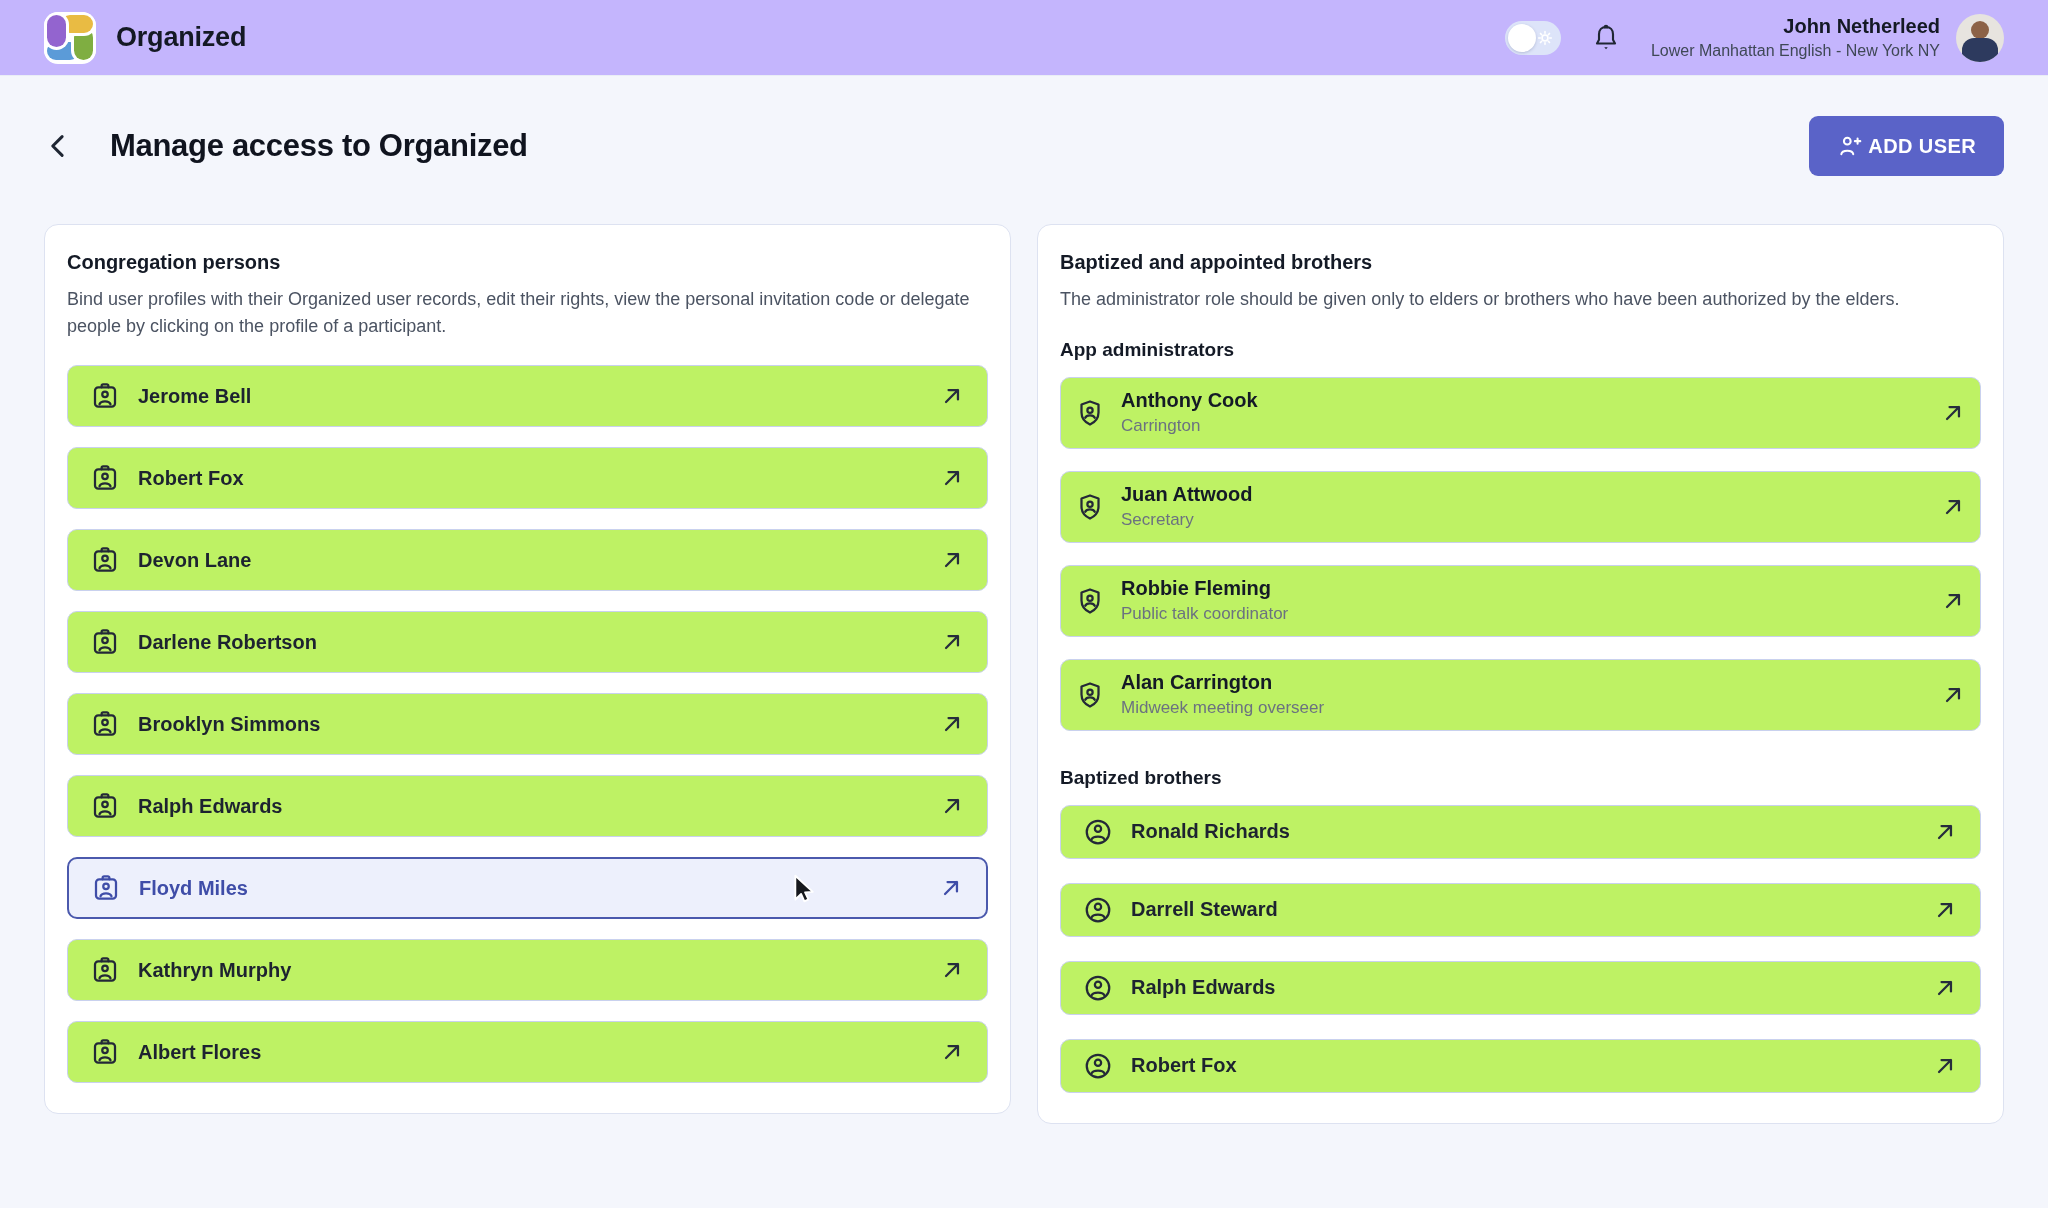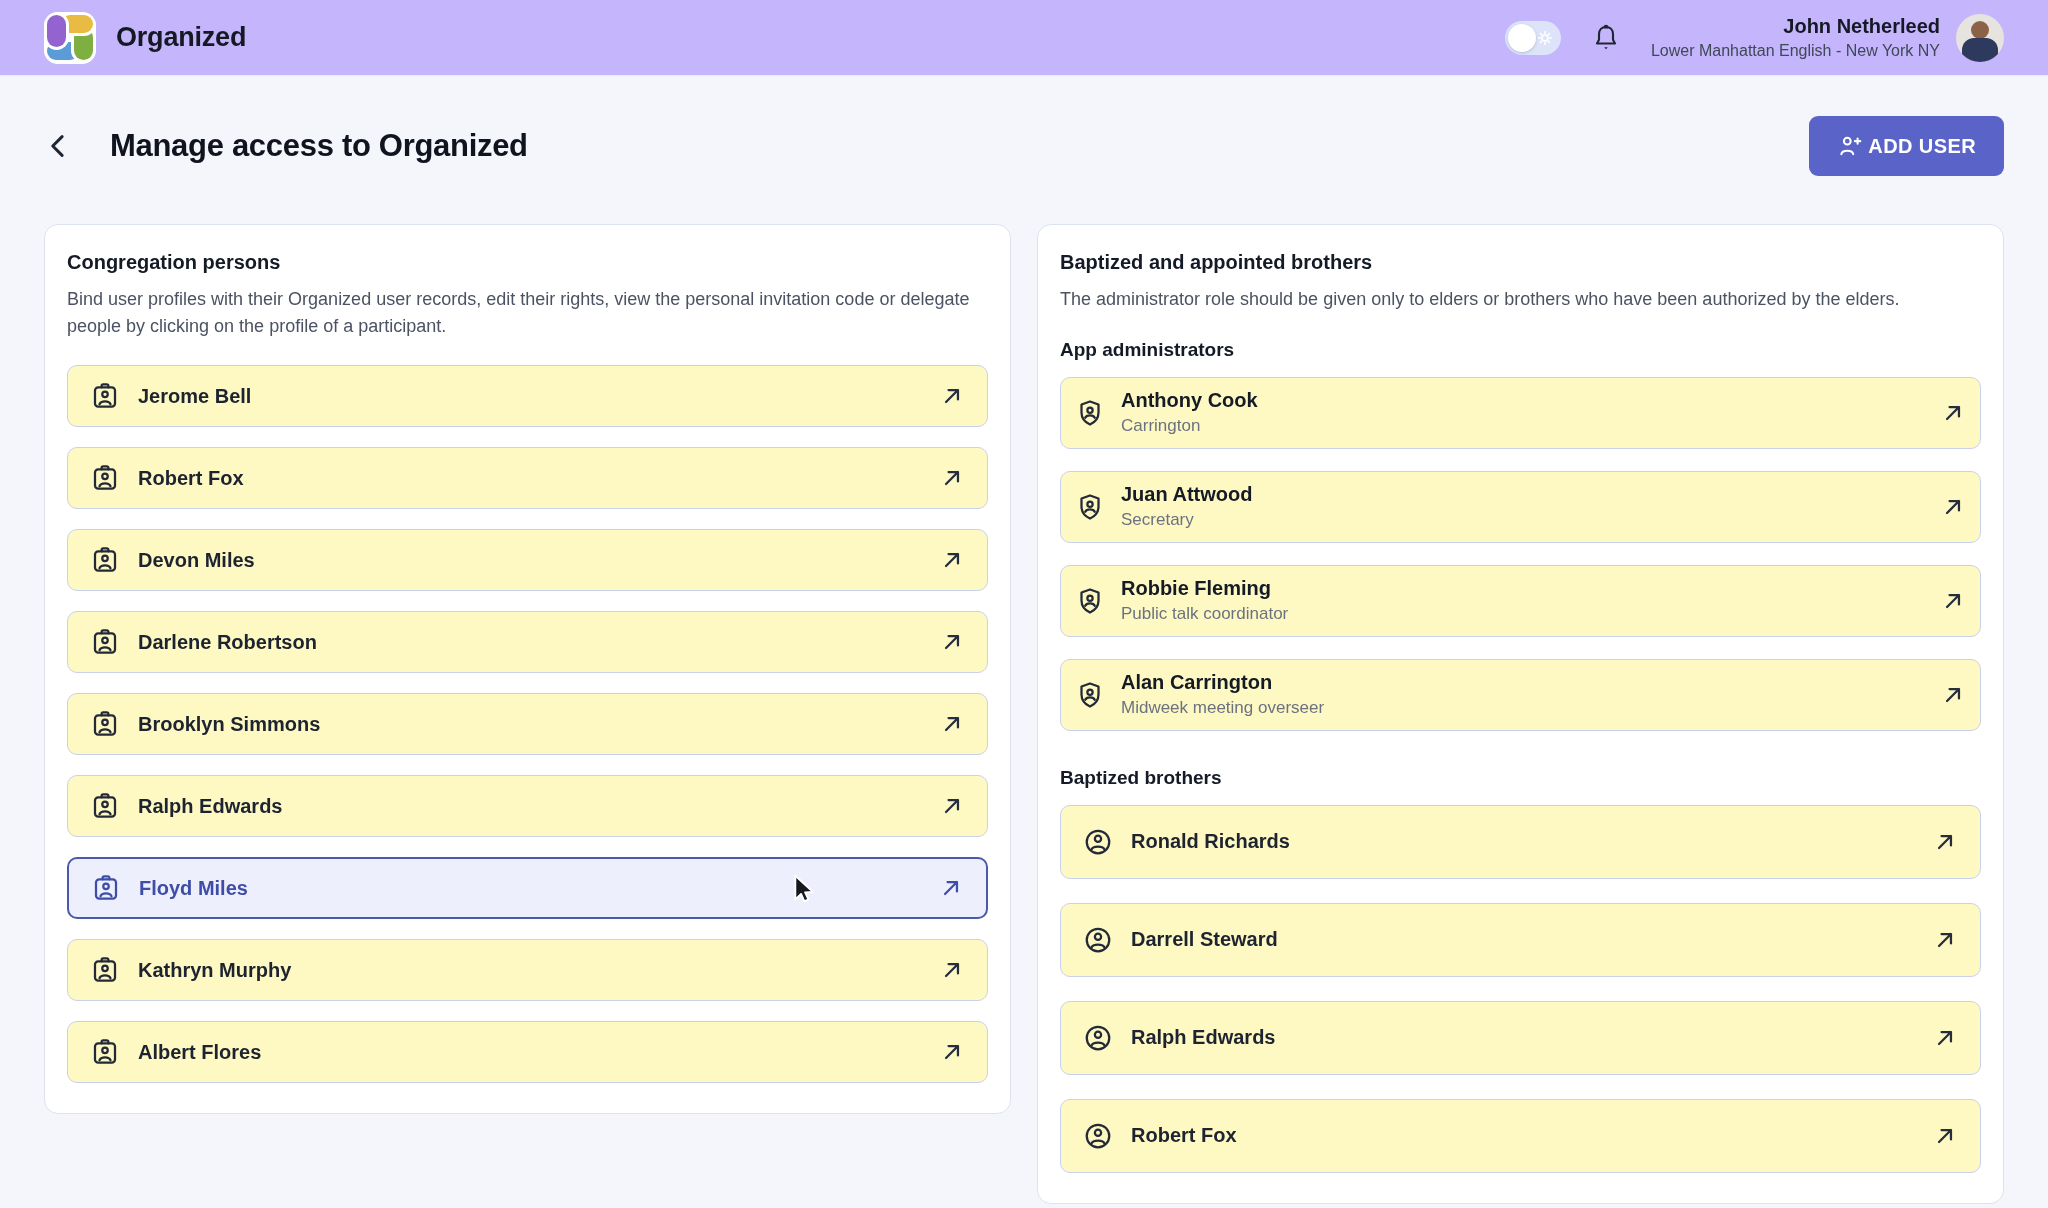--- a/index.html
+++ b/index.html
@@ -59,34 +59,34 @@
   }
   
   .panels{display:flex;gap:26px;margin-top:48px;align-items:flex-start;}
   .panel{flex:1;background:#fff;border:1px solid var(--panel-border);border-radius:14px;padding:26px 22px 26px 22px;}
   .panel h2{font-size:20px;font-weight:700;color:#141a26;margin-bottom:12px;}
   .panel .desc{font-size:18px;color:var(--text-gray);line-height:1.48;max-width:930px;}
   .section-label{font-size:19px;font-weight:700;color:#141a26;margin:26px 0 16px;}
   .list{margin-top:26px;}
   .row{
     display:flex;align-items:center;border:1px solid var(--row-border);
-    border-radius:10px;background:#fef9c3;cursor:pointer;padding:0 22px;
+    border-radius:10px;background:#bef264;cursor:pointer;padding:0 22px;
   }
   .person-row{height:62px;margin-bottom:20px;}
   .person-row:last-child,.admin-row:last-child,.brother-row:last-child{margin-bottom:4px;}
   .row .ricon{width:30px;height:30px;color:#232937;flex:0 0 auto;display:flex;}
   .row .rname{font-size:20px;font-weight:600;color:#1d2330;margin-left:18px;}
   .row .go{margin-left:auto;width:26px;height:26px;color:#262d3c;display:flex;}
   .row.selected{background:var(--selected-bg);border:2px solid var(--selected-border);}
   .row.selected .rname,.row.selected .ricon,.row.selected .go{color:var(--accent-dark);}
   .admin-row{min-height:72px;padding:10px 14px;margin-bottom:22px;}
   .admin-texts{margin-left:16px;}
   .admin-name{font-size:20px;font-weight:700;color:#141a26;}
   .admin-role{font-size:17px;color:var(--text-subtle);margin-top:4px;}
-  .brother-row{height:74px;margin-bottom:24px;}
+  .brother-row{height:54px;margin-bottom:24px;}
   .brothers-label{margin-top:36px;}
   .cursor{position:absolute;left:788px;top:872px;width:32px;height:32px;z-index:50;pointer-events:none;}
   svg{display:block;}
 </style>
 </head>
 <body>
 
 <svg width="0" height="0" style="position:absolute">
   <defs>
     <g id="i-badge-account" fill="none" stroke="currentColor" stroke-width="1.8" stroke-linecap="round" stroke-linejoin="round">
@@ -186,21 +186,21 @@
     <span class="rname">Robert Fox</span>
     <svg class="go" viewBox="0 0 24 24">
               <use href="#i-arrow-up-right"></use>
             </svg>
   </div>
 
   <div class="row person-row">
     <svg class="ricon" viewBox="0 0 24 24">
               <use href="#i-badge-account"></use>
             </svg>
-    <span class="rname">Devon Miles</span>
+    <span class="rname">Devon Lane</span>
     <svg class="go" viewBox="0 0 24 24">
               <use href="#i-arrow-up-right"></use>
             </svg>
   </div>
 
   <div class="row person-row">
     <svg class="ricon" viewBox="0 0 24 24">
               <use href="#i-badge-account"></use>
             </svg>
     <span class="rname">Darlene Robertson</span>

